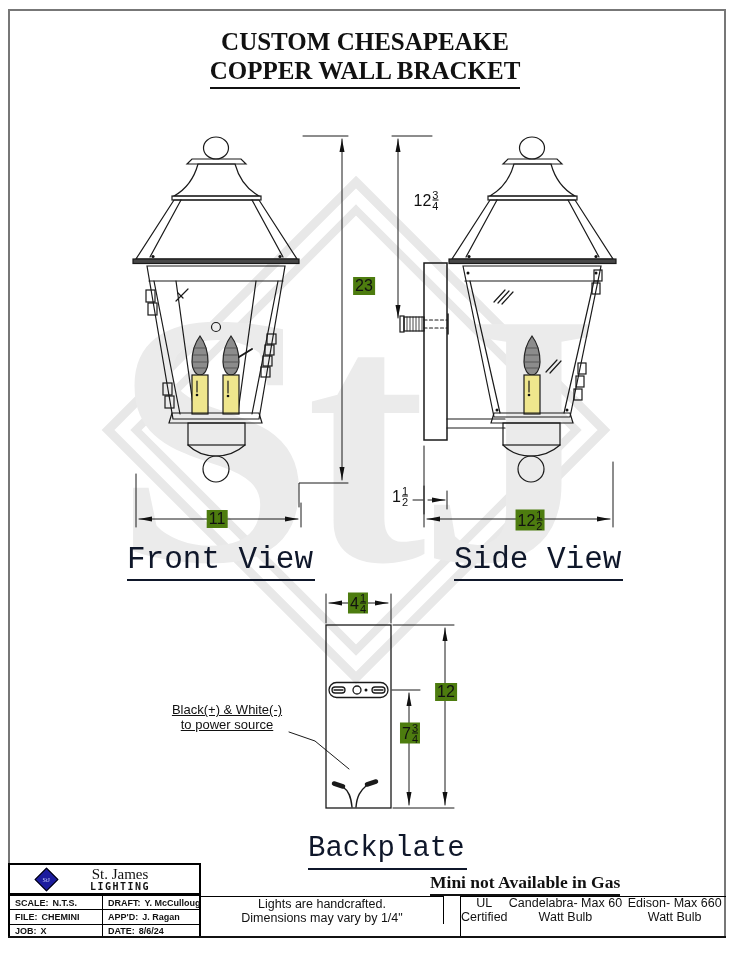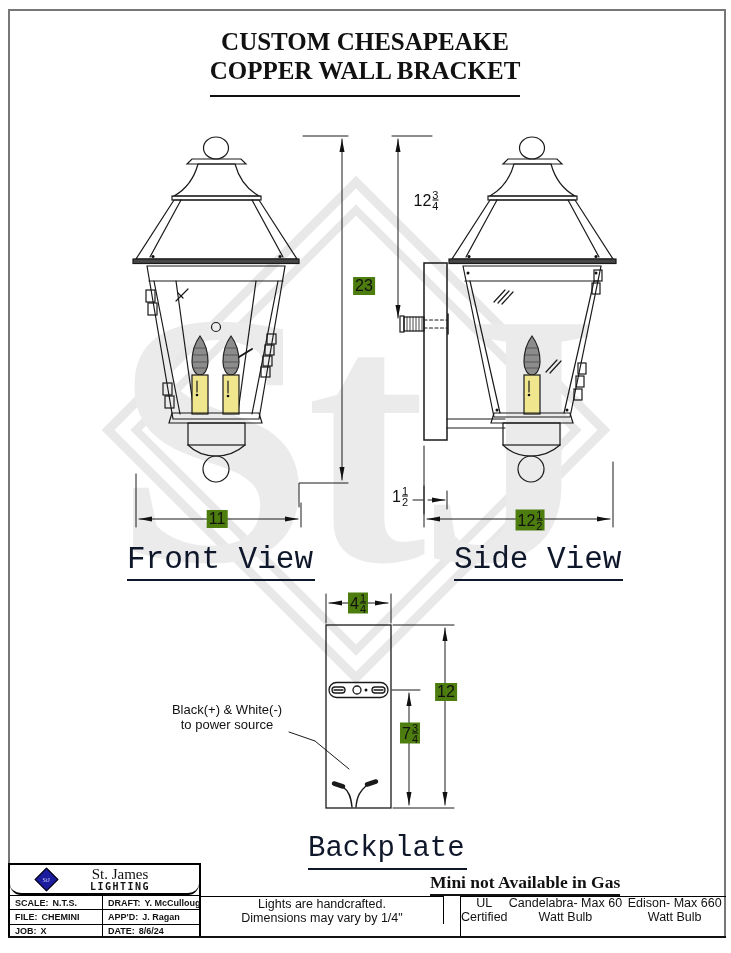--- a/index.html
+++ b/index.html
@@ -9,43 +9,43 @@
   .abs{position:absolute;}
 
   
   #page-border{position:absolute;left:8px;top:9px;width:714px;height:927px;
                border:2px solid #777;border-bottom:none;}
   #footer-bottom-line{position:absolute;left:8px;top:936px;width:718px;border-top:2.5px solid #111;}
 
   
   #main-title{left:170px;top:27px;width:390px;text-align:center;
               font-family:"Liberation Serif",serif;font-weight:bold;font-size:25px;line-height:29px;}
-  #main-title .u{display:inline-block;border-bottom:2.5px solid #111;padding-bottom:10px;}
+  #main-title .u{display:inline-block;border-bottom:2.5px solid #111;padding-bottom:2px;}
   #notes{left:586px;top:76px;font-family:"Liberation Serif",serif;font-weight:bold;
          font-size:16.5px;line-height:20.5px;white-space:nowrap;}
   #notes span{display:block;}
 
   
   .view-title{position:absolute;font-family:Liberation Mono, monospace;font-size:31px;
               color:#0f172a;border-bottom:2px solid #0f172a;padding:0 2px 3px 0;line-height:33px;}
 
   
   .dimlabel{position:absolute;transform:translate(-50%,-50%);background:#4d7c0f;padding:0 2px;
             font-size:16px;color:#111;display:flex;align-items:center;white-space:nowrap;z-index:3;}
   .frac{display:inline-flex;flex-direction:column;text-align:center;font-size:11px;
         line-height:10px;margin-left:1px;}
   .frac .fn{border-bottom:1px solid #111;}
 
   
-  #wiring-note{left:164px;top:702px;width:126px;text-align:center;font-size:13px;line-height:15px;}
+  #wiring-note{left:164px;top:702px;width:126px;text-align:center;font-size:13px;line-height:15px;text-decoration:underline;}
   #wiring-note span{display:block;white-space:nowrap;}
 
   
   #title-block{left:8px;top:863px;width:193px;height:75px;border:2px solid #000;box-sizing:border-box;background:#fff;}
-  #tb-logo-row{height:28px;border-bottom:2px solid #000;display:flex;align-items:center;border-radius:11px;}
+  #tb-logo-row{height:28px;border-bottom:2px solid #000;display:flex;align-items:center;}
   .logo-diamond{width:15px;height:15px;transform:rotate(45deg);margin-left:28px;margin-top:1px;
                 display:flex;align-items:center;justify-content:center;border:1px solid #000;}
   .logo-diamond span{transform:rotate(-45deg);font-size:6px;color:#cfd6ff;font-family:"Liberation Serif",serif;}
   #tb-company{flex:1;text-align:center;padding-right:14px;}
   #tb-company .l1{display:block;font-family:"Liberation Serif",serif;font-size:15px;line-height:14px;}
   #tb-company .l2{display:block;font-family:"DejaVu Sans Mono",monospace;font-weight:bold;
                   font-size:10px;letter-spacing:1.5px;line-height:11px;}
   #tb-grid{display:grid;grid-template-columns:92px 1fr;}
   .tb-cell{height:14.3px;border-top:1.5px solid #000;display:flex;align-items:center;
            padding-left:5px;box-sizing:border-box;font-size:9px;font-weight:bold;white-space:nowrap;overflow:hidden;}

